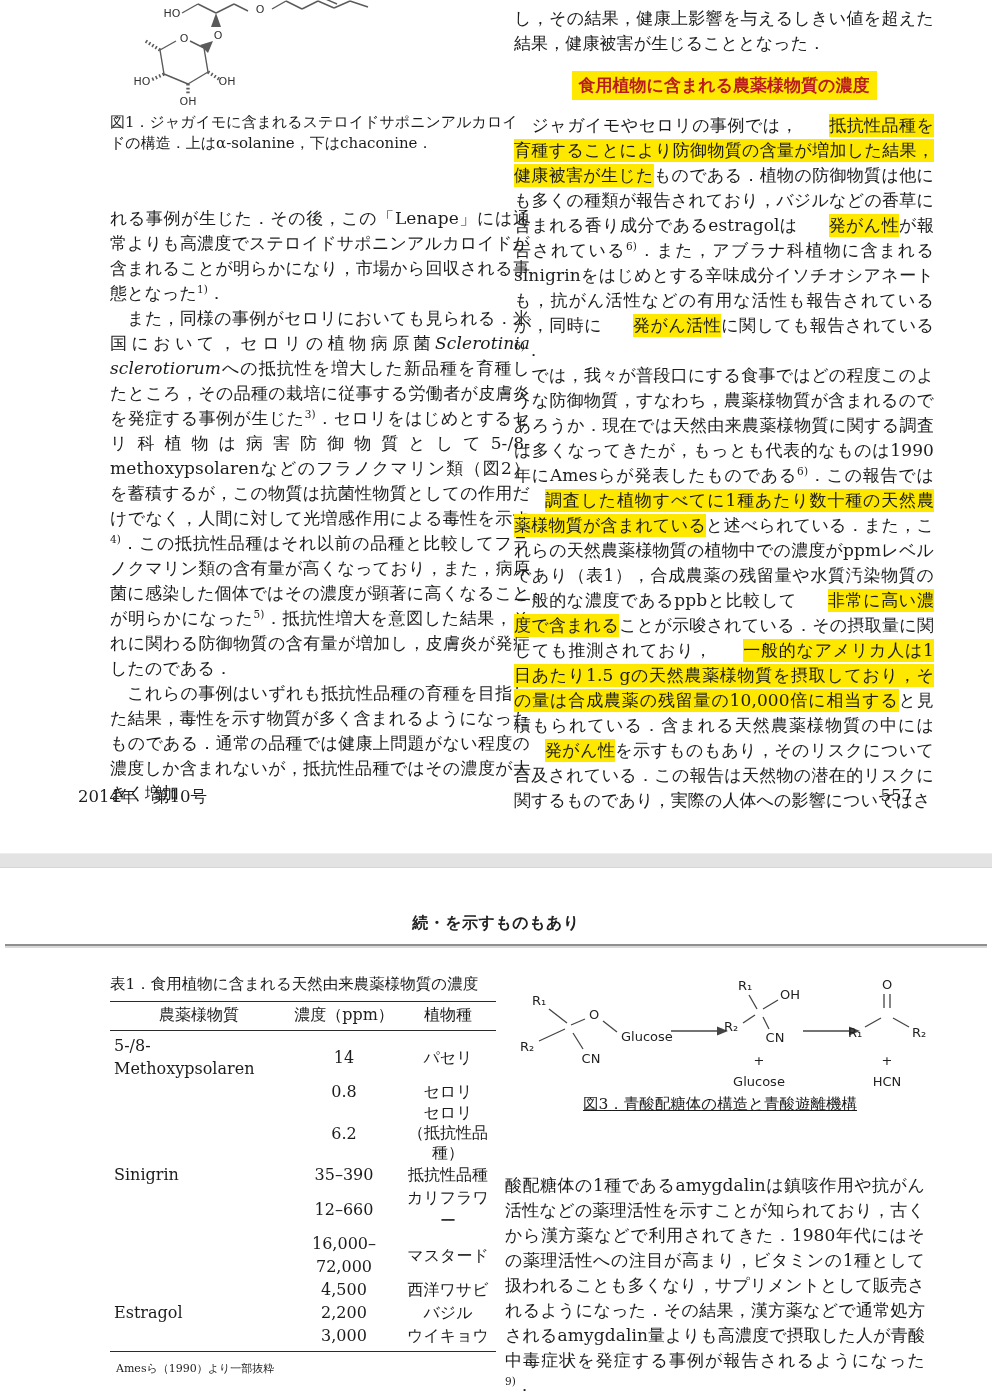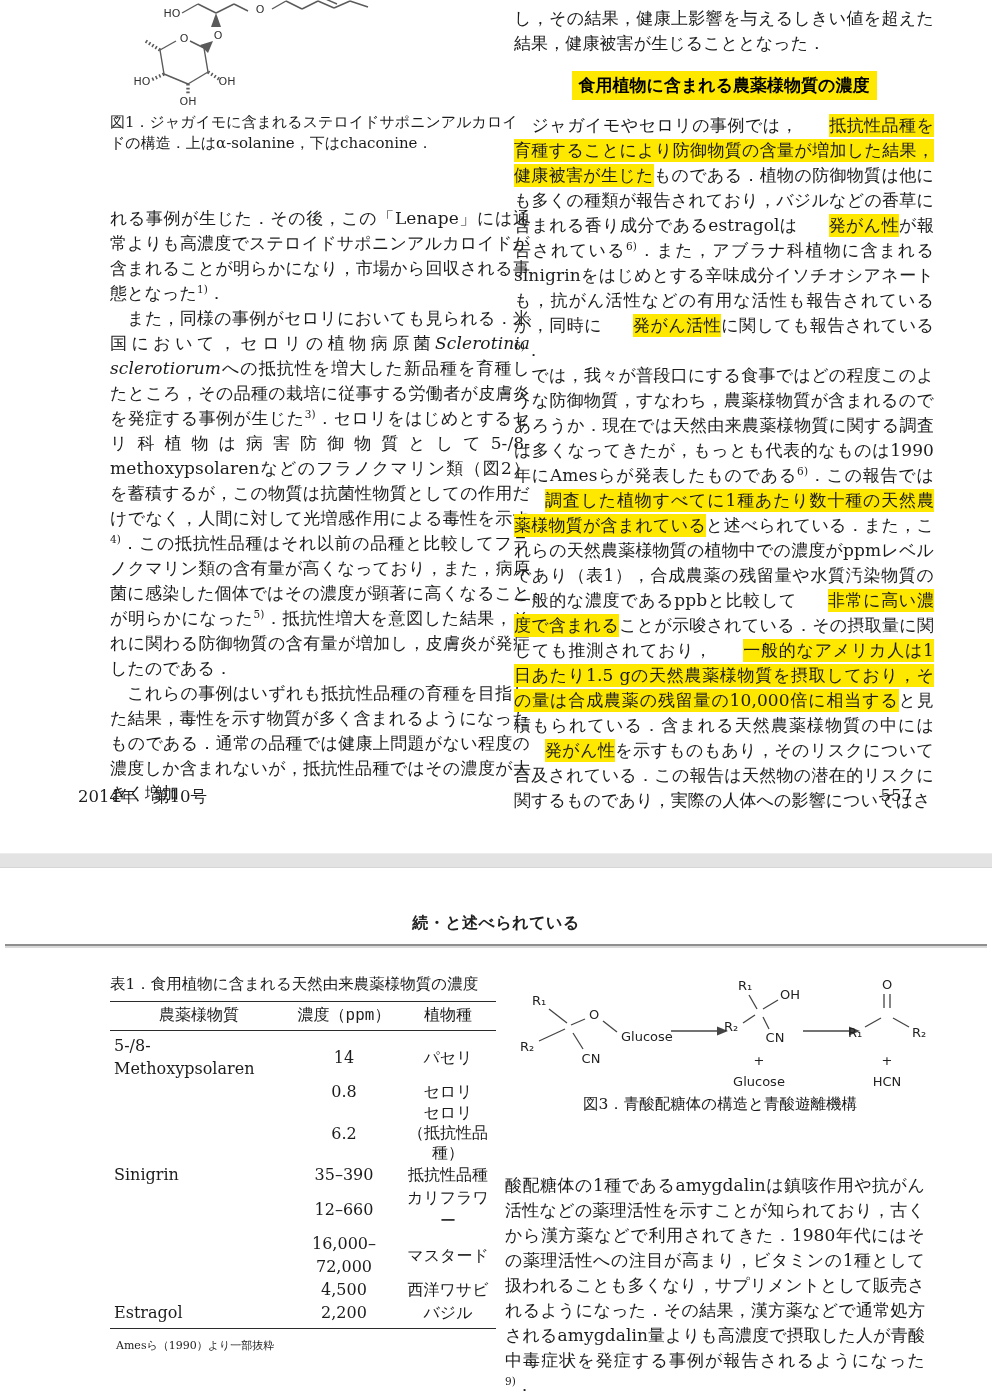--- a/index.html
+++ b/index.html
@@ -26,48 +26,48 @@
 
   .fig1-wrap { position:absolute; top:0; left:22px; width:380px; height:106px; }
   .caption { position:absolute; top:112px; left:0; width:420px;
     font-size:15px; line-height:21px; text-align:left; }
   .p1l-body { position:absolute; top:206px; left:0; width:420px; }
   .p1r-body { position:absolute; top:6px; left:0; width:420px; }
 
   .sec-heading-wrap { text-align:center; margin:15px 0 13px; }
   .sec-heading { display:inline-block; background:var(--hl,#ffe800);
     font-family:"DejaVu Sans","Liberation Sans",sans-serif;
-    font-weight:bold; font-size:17px; line-height:22px; padding:3px 7px 4px; color:#000000; }
+    font-weight:bold; font-size:17px; line-height:22px; padding:3px 7px 4px; color:#b91c1c; }
 
   .footer-issue { position:absolute; top:786px; left:78px; font-size:16.5px; }
   .footer-page  { position:absolute; top:786px; right:80px; font-size:16.5px; }
 
   .p2-header { position:absolute; top:44px; left:0; width:992px; text-align:center;
     font-family:"DejaVu Sans","Liberation Sans",sans-serif; font-weight:bold;
     font-size:16px; color:#222; letter-spacing:.5px; }
   .p2-rule { position:absolute; top:75px; left:5px; right:5px; height:2px;
     background:#8f8f8f; box-shadow:0 2px 0 #d9d9d9; }
 
   .p2-col-l { top:105px; }
   .p2-col-r { top:106px; left:505px; width:430px; }
 
   .tbl-title { font-size:15.5px; line-height:21px; }
   table.tbl { border-collapse:collapse; width:386px; margin-top:6px;
     font-size:16px; color:#1c1c1c; }
   table.tbl thead th { font-weight:normal; text-align:center; padding:3px 0 4px;
-    border-top:1.6px solid #2b2b2b; border-bottom:1.2px solid #2b2b2b;font-family:Liberation Mono, monospace; }
+    border-top:1.6px solid #2b2b2b; border-bottom:1.2px solid #2b2b2b; }
   table.tbl td { text-align:center; line-height:23px; vertical-align:middle; white-space:pre-line; }
   table.tbl tbody tr:first-child td { padding-top:3px; }
   table.tbl tbody tr:last-child td { padding-bottom:4px; }
   table.tbl tbody td.c1 { text-align:left; padding-left:4px; }
   table.tbl { border-bottom:1.2px solid #2b2b2b; }
   .tbl-footnote { font-size:11px; line-height:20px; margin-top:7px; padding-left:6px; }
 
   .fig3-wrap { width:428px; height:114px; }
-  .fig3-caption { margin-top:5px; text-align:center; font-size:15.5px; }
+  .fig3-caption { margin-top:5px; text-align:center; font-size:15.5px;text-decoration:underline; }
   .p2r-body { margin-top:58px; width:420px; }
 
   svg text { font-family:"DejaVu Sans","Liberation Sans",sans-serif; fill:#333; }
   .atom { font-size:11px; }
   .f3lab { font-size:13px; fill:#222; }
 </style>
 </head>
 <body>
 
 <div class="screen">
@@ -137,21 +137,21 @@
       </div>
     </div>
 
     <div class="footer-issue">2014年　第10号</div>
     <div class="footer-page">557</div>
   </section>
 
   <div class="page-gap"></div>
 
   <section class="page page2">
-    <div class="p2-header">続・と述べられている</div>
+    <div class="p2-header">続・を示すものもあり</div>
     <div class="p2-rule"></div>
 
     <div class="col col-l p2-col-l">
       <div class="tbl-title">表1．食用植物に含まれる天然由来農薬様物質の濃度</div>
       <table class="tbl">
         <thead>
           <tr>
             <th style="width:178px">農薬様物質</th>
             <th style="width:112px">濃度（ppm）</th>
             <th style="width:96px">植物種</th>
@@ -191,20 +191,25 @@
             </tr>
           <tr>
               <td class="c1"></td>
               <td>4,500</td>
               <td>西洋ワサビ</td>
             </tr>
           <tr>
               <td class="c1">Estragol</td>
               <td>2,200</td>
               <td>バジル</td>
+            </tr>
+          <tr>
+              <td class="c1"></td>
+              <td>3,000</td>
+              <td>ウイキョウ</td>
             </tr>
         </tbody>
       </table>
       <div class="tbl-footnote">Amesら（1990）より一部抜粋</div>
 
     </div>
 
     <div class="col p2-col-r" style="position:absolute;">
 
       <div class="fig3-wrap">

